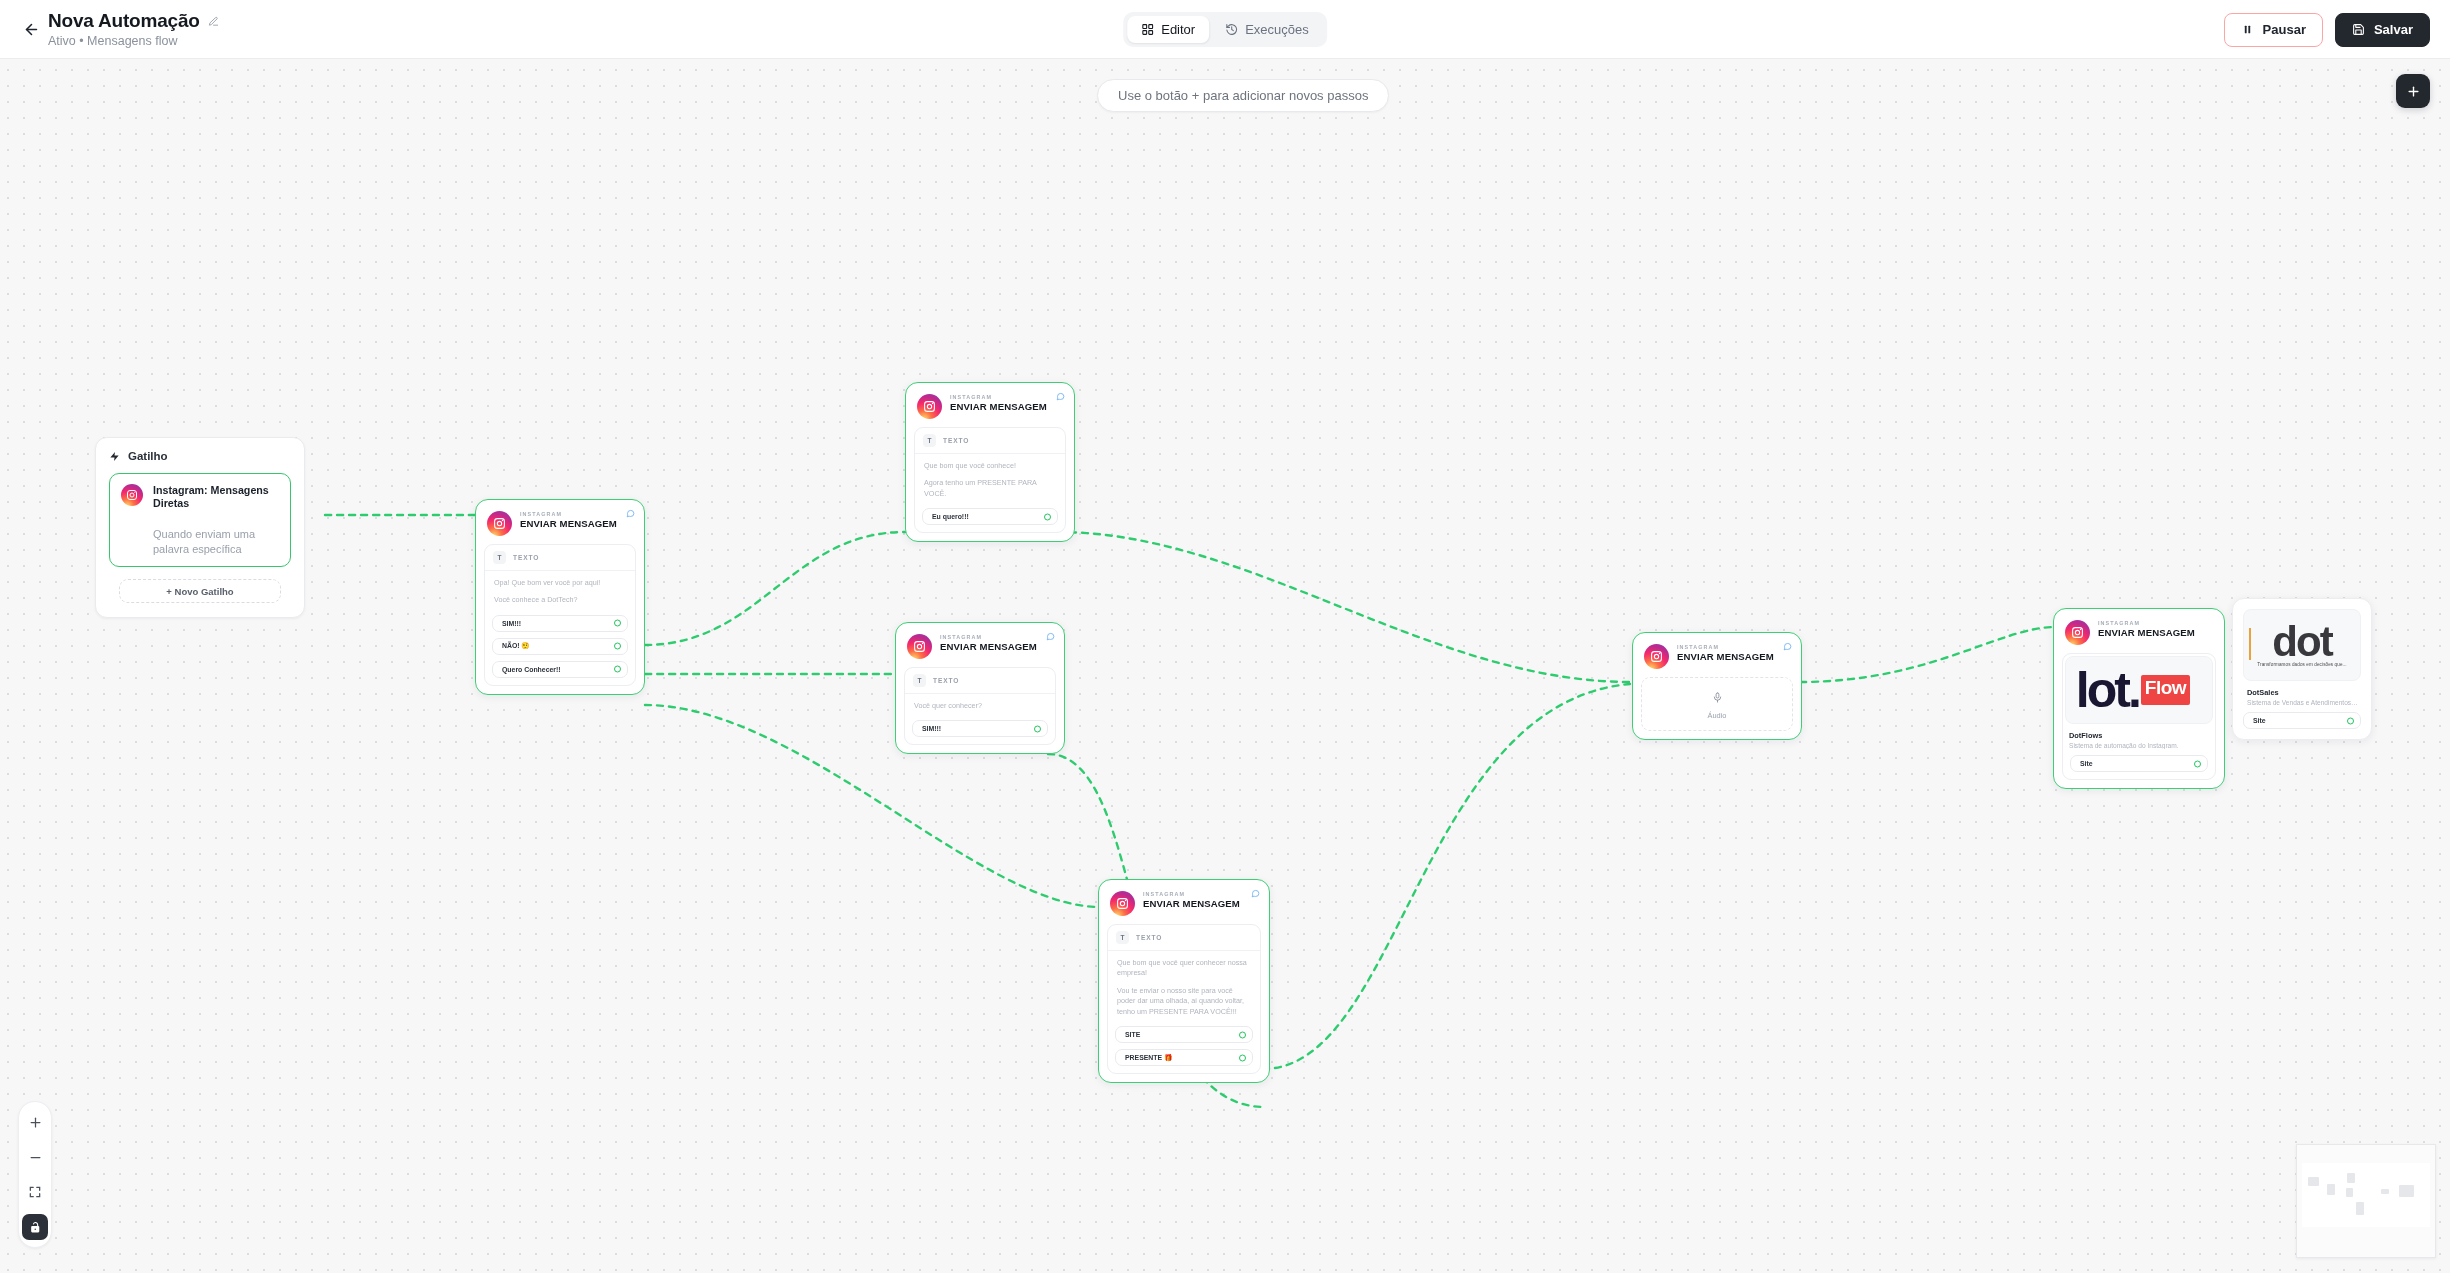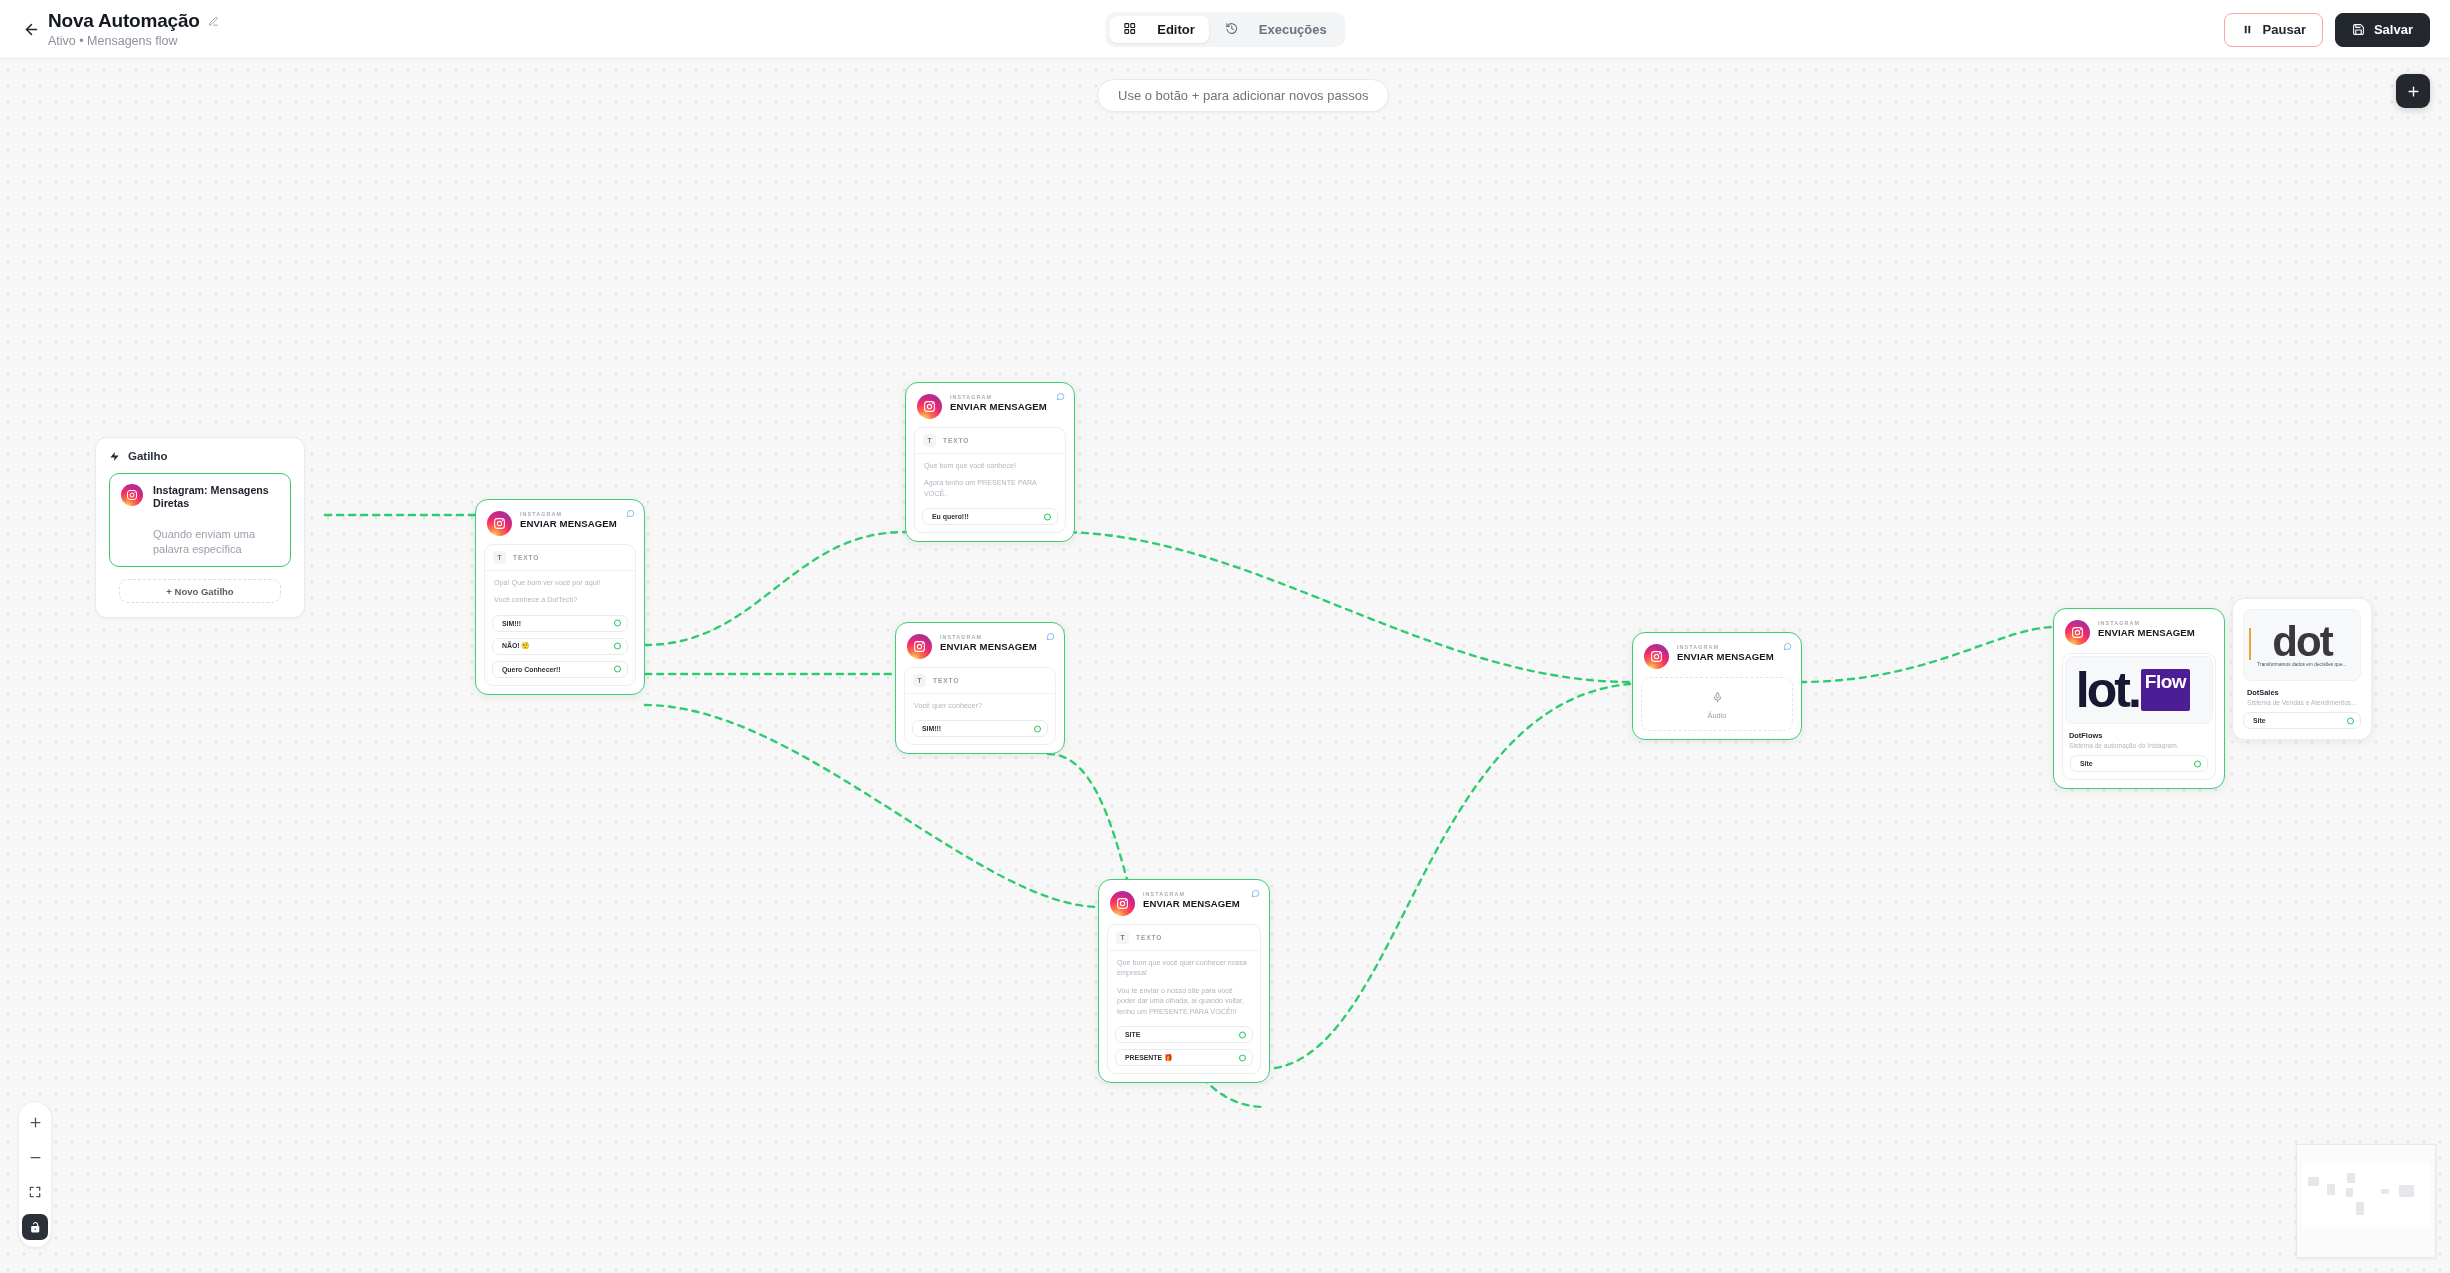--- a/index.html
+++ b/index.html
@@ -33,23 +33,23 @@
 
   .hdr-center {
     position: absolute; left: 50%; transform: translateX(-50%);
     display: flex; align-items: center;
   }
   .seg {
     display: flex; align-items: center; gap: 2px;
     background: #f3f4f6; border-radius: 10px; padding: 4px;
   }
   .seg-item {
-    display: flex; align-items: flex-start; gap: 21px;
+    display: flex; align-items: center; gap: 7px;
     padding: 6px 14px; border-radius: 8px;
-    font-size: 13px; font-weight: 700; color: #6b7280;
+    font-size: 13px; font-weight: 400; color: #6b7280;
     cursor: pointer; white-space: nowrap;
   }
   .seg-item.active { background: #ffffff; color: #14181f; box-shadow: 0 1px 2px rgba(0,0,0,.07); }
 
   .hdr-right {
     position: absolute; right: 20px; top: 0; height: 59px;
     display: flex; align-items: center; gap: 12px;
   }
   .btn {
     display: flex; align-items: center; gap: 9px;
@@ -182,21 +182,21 @@
   .audio-label { font-size: 7.4px; color: #9aa0ab; }
 
   
   .link-prev { padding: 2px 2px 0 2px; }
   .link-img {
     border: 1px solid #f0f1f4; border-radius: 8px; background: #f7f8f9;
     height: 68px; overflow: hidden; position: relative;
     display: flex; align-items: center; justify-content: center;
   }
   .lot-wrap { display: flex; align-items: center; font-weight: 800; color: #1a1733; font-size: 50px; letter-spacing: -3px; line-height: 1; transform: translateX(-6px); }
-  .lot-flow { background: #4c1d95; color: #fff; font-size: 19px; font-weight: 700; letter-spacing: -.5px; padding: 3px 4px 20px 4px; border-radius: 2px; margin-left: 2px; align-self: center; }
+  .lot-flow { background: #ef4444; color: #fff; font-size: 19px; font-weight: 700; letter-spacing: -.5px; padding: 3px 4px 8px 4px; border-radius: 2px; margin-left: 2px; align-self: center; }
   .dot-wrap { display: flex; flex-direction: column; align-items: center; line-height: .9; }
   .dot-big { font-weight: 800; font-size: 42px; color: #39393d; letter-spacing: -2px; }
   .dot-sub-img { font-size: 4.6px; color: #4a4a50; margin-top: 3px; letter-spacing: .1px; }
   .dot-stripe { position: absolute; left: 5px; top: 18px; width: 2px; height: 32px; background: #e8a33d; }
   .link-title { font-size: 7.4px; font-weight: 800; color: #1b212b; margin: 7px 2px 2px 4px; }
   .link-sub { font-size: 6.6px; color: #b0b5bd; margin: 0 2px 6px 4px; white-space: nowrap; overflow: hidden; text-overflow: ellipsis; }
 
   
   .zoom-ctrl {
     position: absolute; left: 18px; bottom: 28px;

